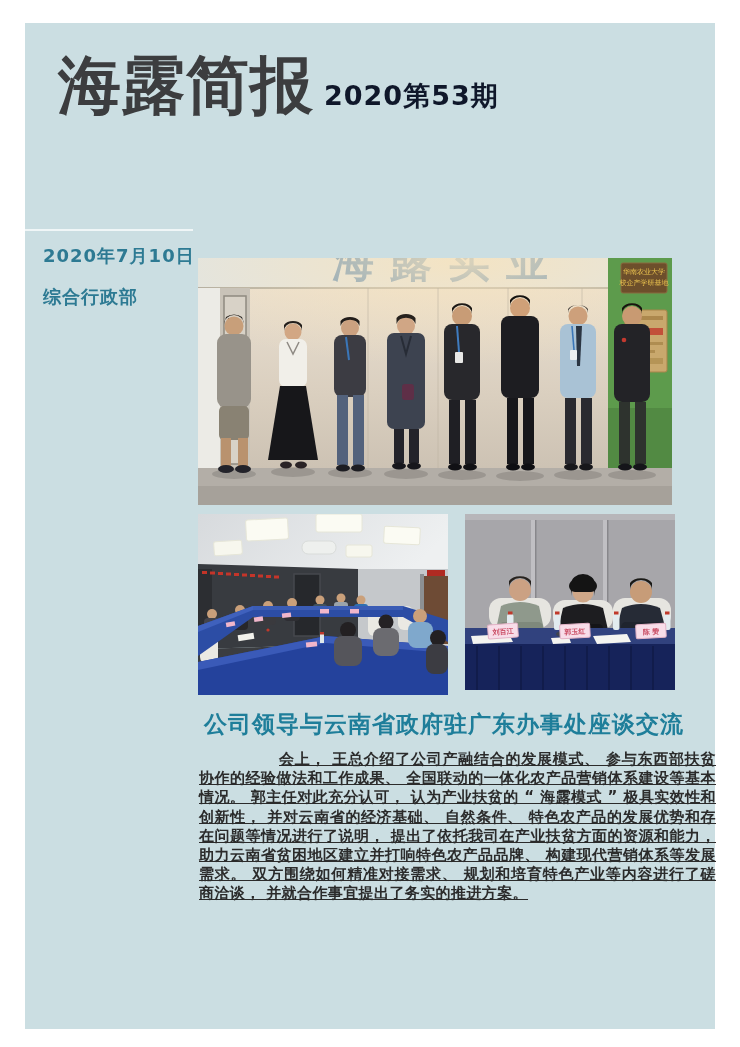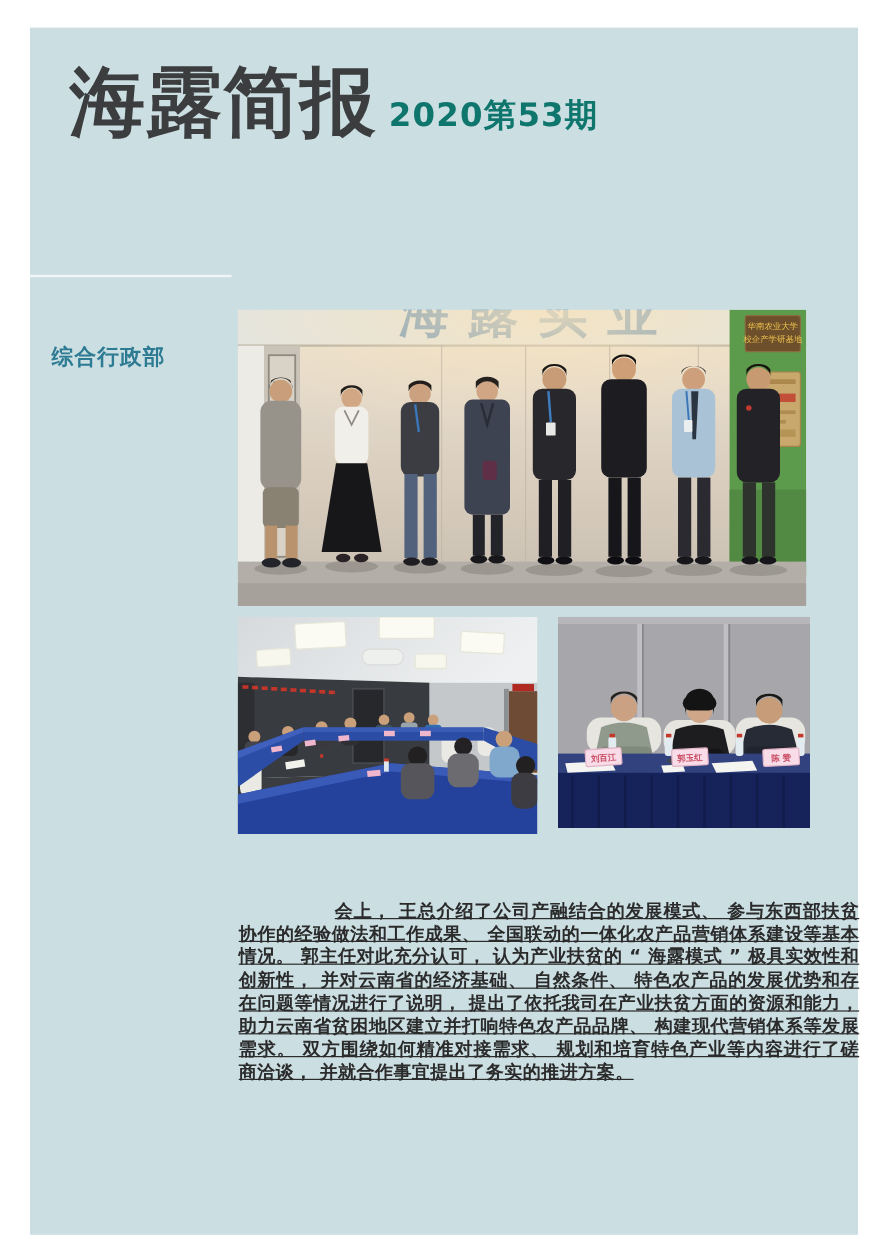--- a/index.html
+++ b/index.html
@@ -11,21 +11,21 @@
     position:absolute;left:25px;top:23px;width:690px;height:1006px;
     background:#cbdee2;
   }
   .masthead{
     position:absolute;left:33px;top:30px;display:flex;align-items:flex-end;white-space:nowrap;
   }
   .masthead h1{
     margin:0;font-size:63px;line-height:1.05;font-weight:900;color:#3c3d3f;letter-spacing:1px;
   }
   .masthead .issue{
-    font-size:27px;font-weight:800;color:#0f766e;margin-left:10px;padding-bottom:5px;letter-spacing:1px;
+    font-size:27px;font-weight:800;color:#0f172a;margin-left:10px;padding-bottom:5px;letter-spacing:1px;
   }
   .divider{
     position:absolute;left:0;top:206px;width:168px;height:2px;background:#f0f6f7;
   }
   .date,.dept{
     position:absolute;left:18px;font-size:18px;font-weight:800;color:#2d7a93;letter-spacing:1px;
   }
   .date{top:221px;}
   .dept{top:262px;}
   figure.photo{margin:0;padding:0;position:absolute;overflow:hidden;}
@@ -51,20 +51,21 @@
 
 <div class="page">
   <div class="panel">
 
     <div class="masthead">
       <h1>海露简报</h1>
       <span class="issue">2020第53期</span>
     </div>
 
     <div class="divider"></div>
+    <div class="date">2020年7月10日</div>
     <div class="dept">综合行政部</div>
 
     <figure class="photo photo-main">
       <svg viewBox="0 0 474 247" preserveAspectRatio="none">
         <defs>
           <linearGradient id="wallg" x1="0" y1="0" x2="0" y2="1">
             <stop offset="0" stop-color="#ece3d6"></stop>
             <stop offset="0.55" stop-color="#dacfbf"></stop>
             <stop offset="1" stop-color="#c6bcae"></stop>
           </linearGradient>
@@ -389,19 +390,20 @@
             <text x="110" y="120" font-size="7" fill="#c94b62" text-anchor="middle" font-weight="bold">郭玉红</text>
           </g>
           <g transform="rotate(-3 186 118)">
             <rect x="171" y="110" width="30" height="14" rx="1.5" fill="#f8dde9" stroke="#e3b3c6"></rect>
             <text x="186" y="120" font-size="7" fill="#c94b62" text-anchor="middle" font-weight="bold">陈 赞</text>
           </g>
         </g>
       </svg>
     </figure>
 
+    <h2 class="headline">公司领导与云南省政府驻广东办事处座谈交流</h2>
 
     <div class="body-text">
       <p class="p2">会上， 王总介绍了公司产融结合的发展模式、 参与东西部扶贫协作的经验做法和工作成果、 全国联动的一体化农产品营销体系建设等基本情况。 郭主任对此充分认可， 认为产业扶贫的 “ 海露模式 ” 极具实效性和创新性， 并对云南省的经济基础、 自然条件、 特色农产品的发展优势和存在问题等情况进行了说明， 提出了依托我司在产业扶贫方面的资源和能力， 助力云南省贫困地区建立并打响特色农产品品牌、 构建现代营销体系等发展需求。 双方围绕如何精准对接需求、 规划和培育特色产业等内容进行了磋商洽谈， 并就合作事宜提出了务实的推进方案。</p>
     </div>
 
   </div>
 </div>
 
 </body></html>

